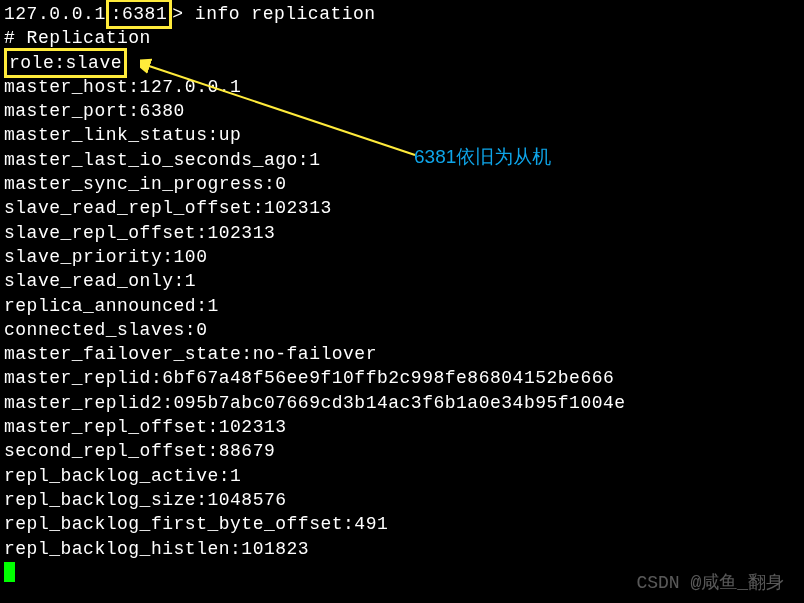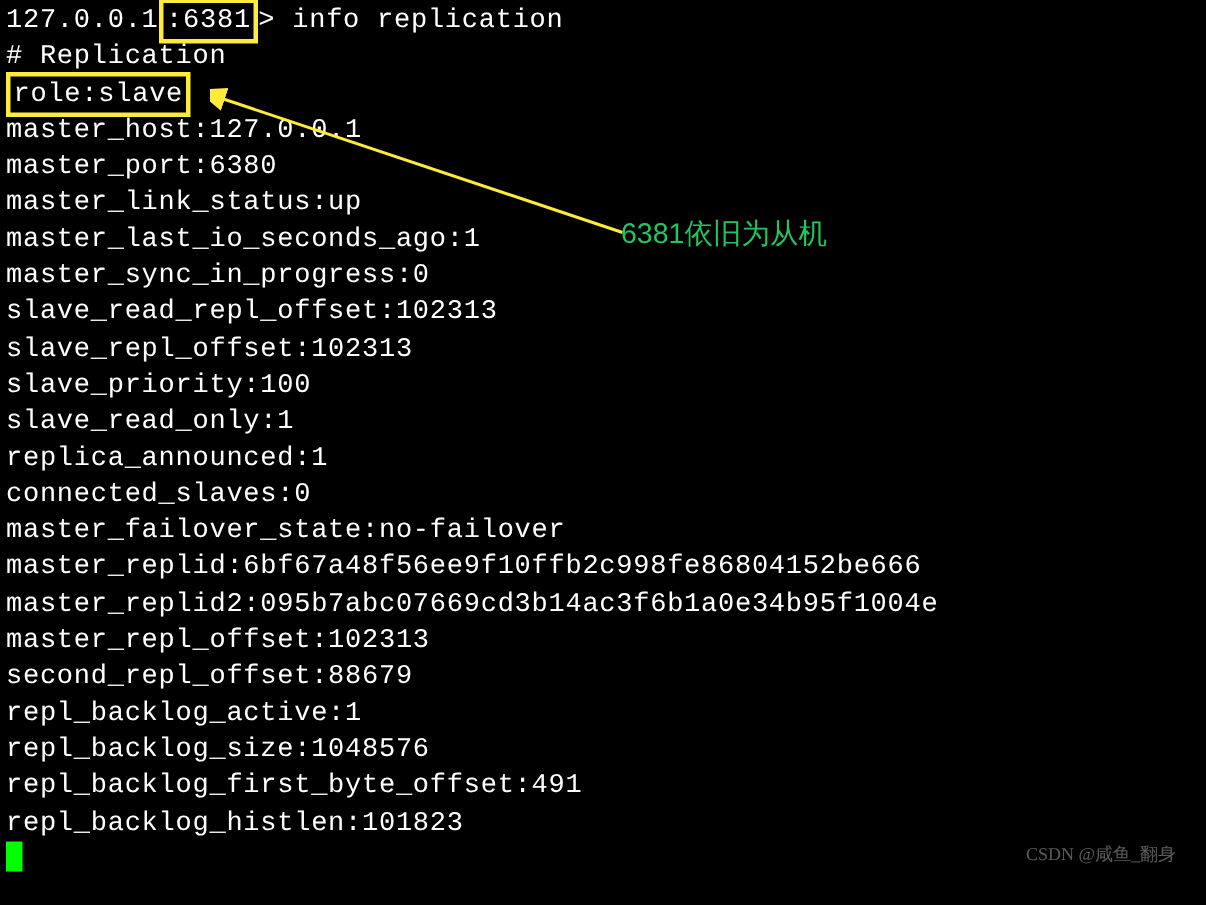--- a/index.html
+++ b/index.html
@@ -32,21 +32,21 @@
       text-align: right;
     }
     .highlight-port {
       border: 3px solid #ffeb3b;
       display: inline-block;
       padding: 0 2px;
       margin: -3px 0;
     }
     .annotation {
       position: absolute;
-      color: #22c55e;
+      color: #0ea5e9;
       font-size: 19px;
       font-family: 'Microsoft YaHei', sans-serif;
       top: 144px;
       left: 414px;
     }
     .arrow {
       position: absolute;
       top: 55px;
       left: 140px;
       pointer-events: none;
@@ -54,25 +54,25 @@
     .cursor {
       display: inline-block;
       width: 11px;
       height: 20px;
       background: #00ff00;
       vertical-align: middle;
       margin-top: -2px;
     }
     .watermark {
       position: absolute;
-      bottom: 26px;
+      bottom: 8px;
       right: 20px;
       color: rgba(255,255,255,0.35);
-      font-family: Liberation Serif, serif;
-      font-size: 12px;
+      font-family: Liberation Mono, monospace;
+      font-size: 18px;
     }
   </style>
 </head>
 <body>
 
 <div class="line"><span>127.0.0.1</span><span class="highlight-port"><span>:6381</span></span><span>&gt; </span><span>info replication</span></div>
 <div class="line"># Replication</div>
 <div class="line"><span class="highlight-box"><span>role:</span><span>slave</span></span></div>
 <div class="line">master_host:127.0.0.1</div>
 <div class="line">master_port:6380</div>

